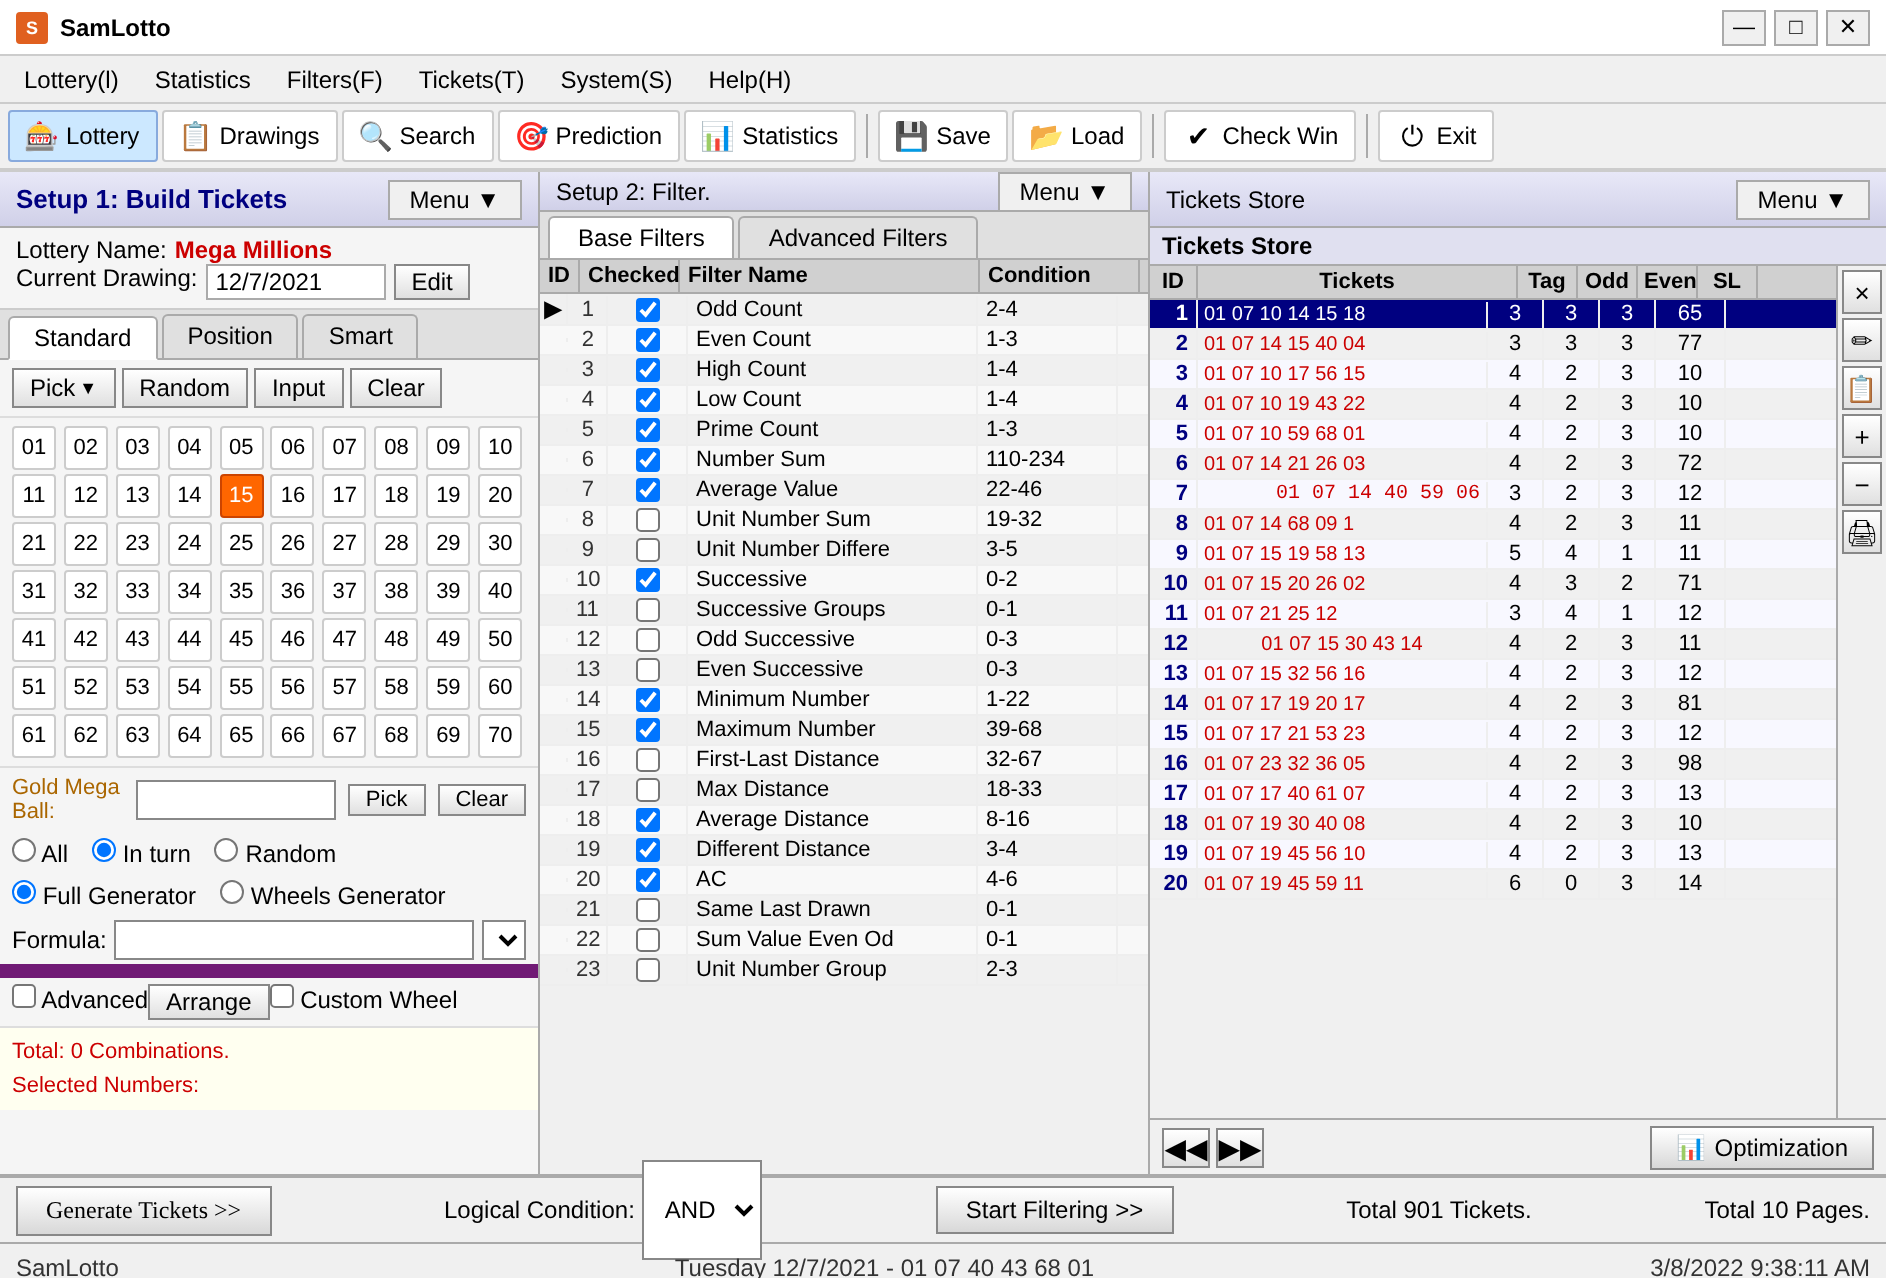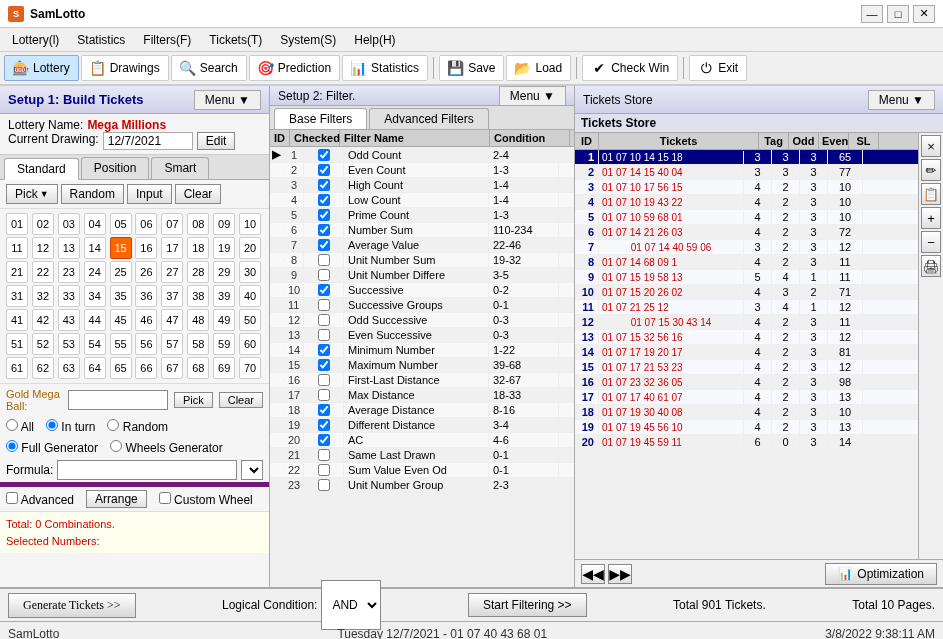--- a/index.html
+++ b/index.html
@@ -58,21 +58,21 @@
     .gold-ball-label { color: #aa6600; font-size: 11px; }
     .gold-ball-input { border: 1px solid #888; width: 100px; height: 20px; background: white; }
     .small-btn { padding: 1px 8px; border: 1px solid #888; background: linear-gradient(to bottom, #fff, #e0e0e0); cursor: pointer; font-size: 11px; }
 
     .radio-row { display: flex; align-items: center; gap: 12px; padding: 3px 6px; }
     .generator-row { display: flex; align-items: center; gap: 12px; padding: 3px 6px; }
     .formula-row { display: flex; align-items: center; gap: 4px; padding: 2px 6px; }
     .formula-input { flex: 1; border: 1px solid #888; height: 20px; background: white; }
     .formula-dropdown { border: 1px solid #888; height: 20px; background: white; cursor: pointer; }
 
-    .bottom-checkboxes { display: flex; align-items: center; gap: 12px; padding: 3px 6px; border-top: 5px solid #701a75; }
+    .bottom-checkboxes { display: flex; align-items: flex-start; padding: 3px 6px; border-top: 7px solid #701a75; }
     .arrange-btn { padding: 1px 8px; border: 1px solid #888; background: linear-gradient(to bottom, #fff, #e0e0e0); cursor: pointer; }
 
     .stats-row { padding: 4px 6px; background: #fffff0; border-top: 1px solid #ddd; }
     .stats-text { color: #cc0000; font-size: 11px; line-height: 1.5; }
 
     
     .middle-panel { width: 305px; border-right: 1px solid #aaa; display: flex; flex-direction: column; }
     .middle-header { background: linear-gradient(to bottom, #e8e8f8, #d0d0e8); border-bottom: 1px solid #aaa; padding: 4px 8px; display: flex; align-items: center; justify-content: space-between; height: 20px; }
     .filter-tabs { display: flex; border-bottom: 1px solid #aaa; background: #e0e0e0; padding: 2px 4px 0; }
     .filter-tab { padding: 3px 14px; border: 1px solid #aaa; border-bottom: none; background: #e0e0e0; cursor: pointer; margin-right: 2px; border-radius: 3px 3px 0 0; font-size: 12px; }
@@ -624,21 +624,21 @@
             <div class="ticket-row" style="grid-template-columns: 24px 145px 28px 28px 28px 35px;">
               <div style="color: rgb(0, 0, 128); font-weight: bold; text-align: right; padding-right: 4px;">6</div>
               <div style="color: rgb(204, 0, 0); text-align: left; font-size: 10px;">01 07 14 21 26 03</div>
               <div>4</div>
               <div>2</div>
               <div>3</div>
               <div>72</div>
             </div>
             <div class="ticket-row" style="grid-template-columns: 24px 145px 28px 28px 28px 35px; background: rgb(248, 248, 255);">
               <div style="color: rgb(0, 0, 128); font-weight: bold; text-align: right; padding-right: 4px;">7</div>
-              <div style="color: rgb(204, 0, 0); text-align: center; font-size: 10px;">01 07 14 40 59 06</div>
+              <div style="color: rgb(204, 0, 0); text-align: right; font-size: 10px; font-family: Liberation Mono, monospace;">01 07 14 40 59 06</div>
               <div>3</div>
               <div>2</div>
               <div>3</div>
               <div>12</div>
             </div>
             <div class="ticket-row" style="grid-template-columns: 24px 145px 28px 28px 28px 35px;">
               <div style="color: rgb(0, 0, 128); font-weight: bold; text-align: right; padding-right: 4px;">8</div>
               <div style="color: rgb(204, 0, 0); text-align: left; font-size: 10px;">01 07 14 68 09 1</div>
               <div>4</div>
               <div>2</div>

